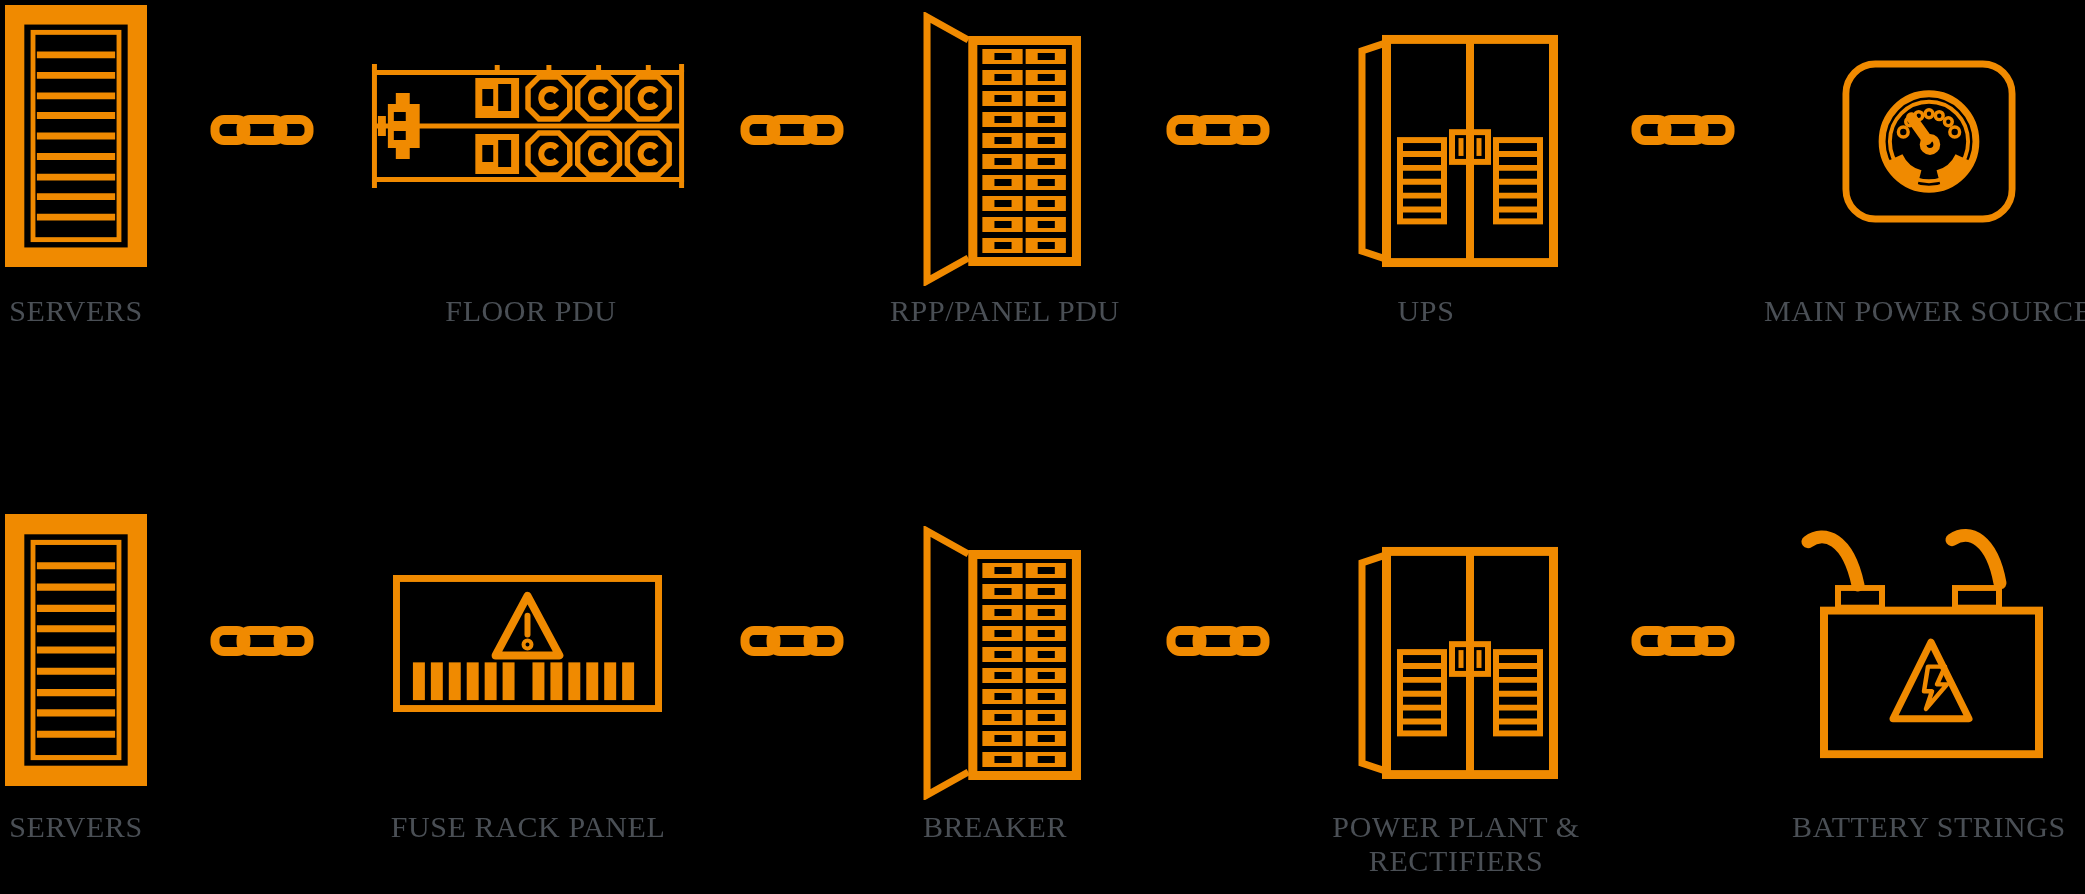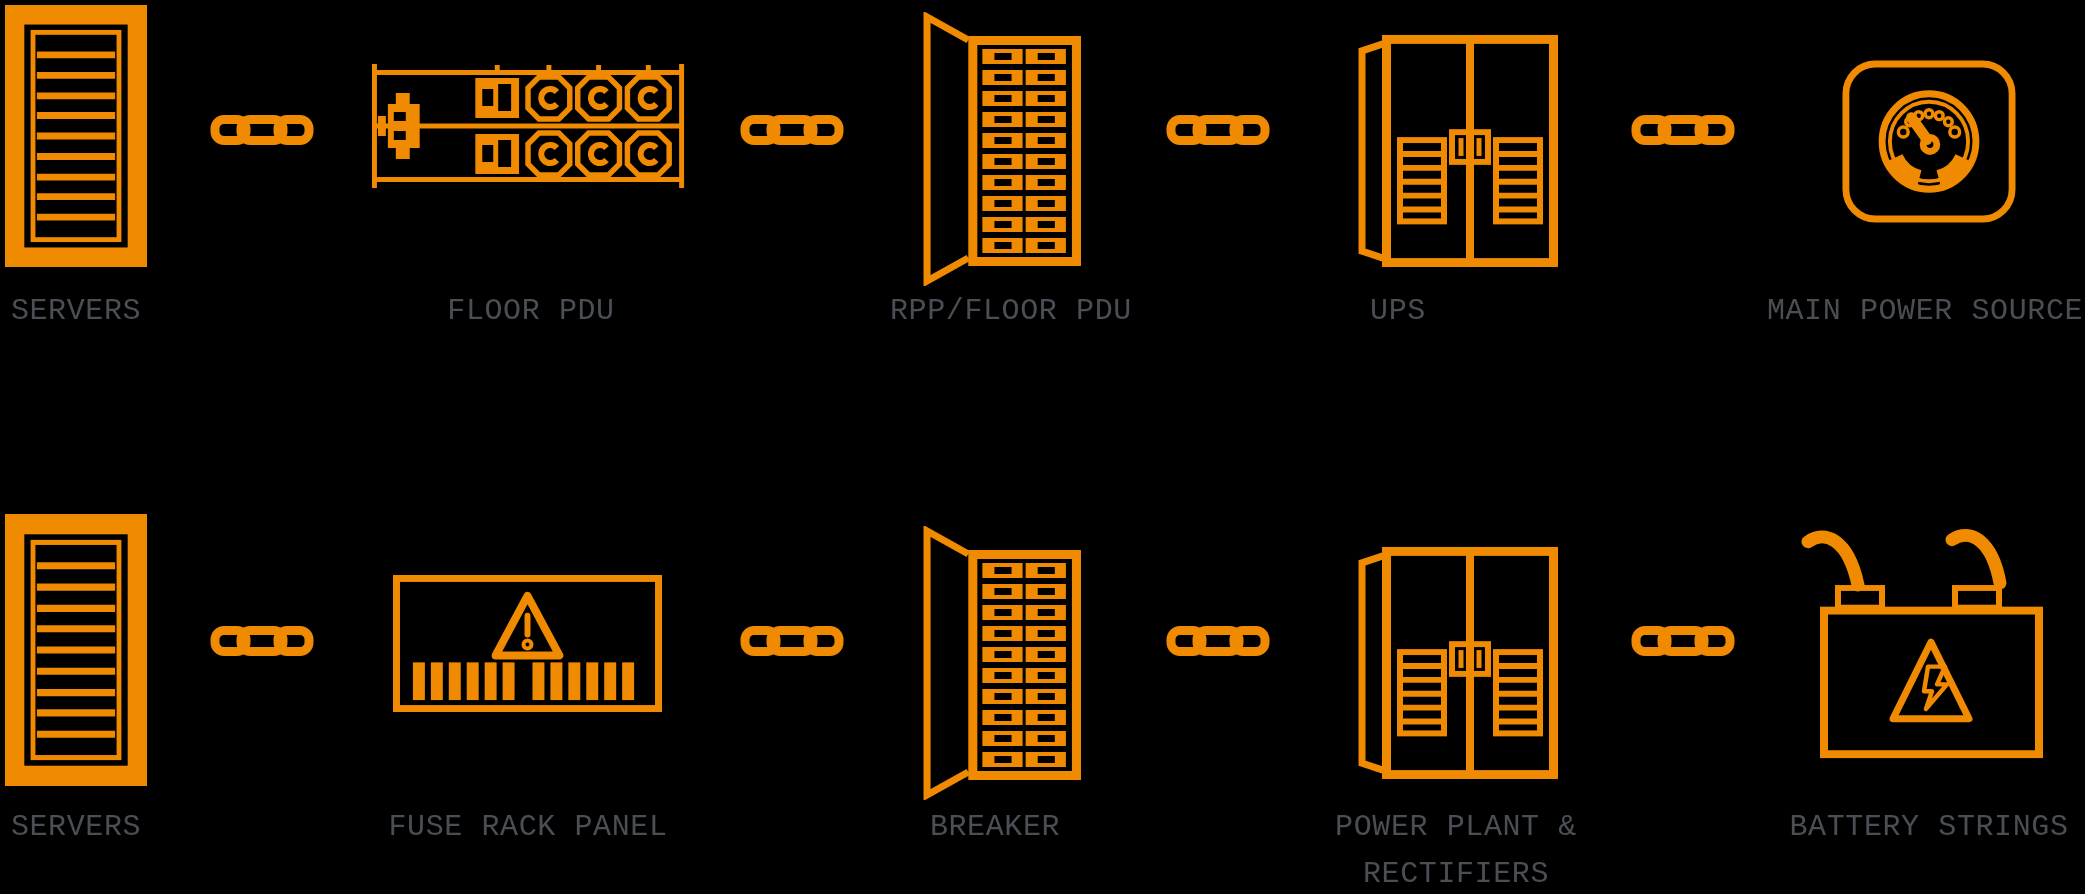--- a/index.html
+++ b/index.html
@@ -1,28 +1,28 @@
 <!DOCTYPE html>
 <html style="--orange: #F08A00; --gray: #4A4F55; --bg: #000000;"><head>
 <meta charset="utf-8">
 <style>
   :root { --orange:#F08A00; --gray:#4A4F55; --bg:#000000; }
   * { margin:0; padding:0; box-sizing:border-box; }
   html,body { background:var(--bg); }
   .canvas {
     position:relative; width:2085px; height:894px; background:var(--bg);
-    overflow:hidden; font-family:Liberation Mono, monospace;
+    overflow:hidden; font-family:Liberation Serif, serif;
   }
   .node, .chain, .label { position:absolute; }
   .node svg, .chain svg { display:block; width:100%; height:100%; color:var(--orange); }
   .label {
     color:var(--gray); font-size:30px; line-height:34px; letter-spacing:0.6px;
     text-align:center; white-space:nowrap; font-weight:400;
   }
-  .label .line2 { display:block; margin-top:13px;text-align:center; }
+  .label .line2 { display:block; margin-top:0;text-align:center; }
   figure { margin:0; }
 </style>
 </head>
 <body>
 
 <div class="canvas">
 
   <figure class="node" style="left:5px;top:5px;width:142px;height:262px">
     <svg viewBox="0 0 147 268" preserveAspectRatio="none">
       <g stroke="currentColor" fill="none">
@@ -124,21 +124,21 @@
         <use href="#pnlRowA" y="79"></use>
       <use href="#pnlRowA" y="100"></use>
         <use href="#pnlRowA" y="121"></use>
         <use href="#pnlRowA" y="142"></use>
       <use href="#pnlRowA" y="163"></use>
         <use href="#pnlRowA" y="184"></use>
         <use href="#pnlRowA" y="205"></use>
       <use href="#pnlRowA" y="226"></use>
     </svg>
   </figure>
-  <div class="label" style="left:890px;top:294px;width:225px">RPP/FLOOR PDU</div>
+  <div class="label" style="left:890px;top:294px;width:225px">RPP/PANEL PDU</div>
 
   <div class="chain" style="left:1166px;top:112px;width:104px;height:36px">
     <svg viewBox="0 0 104 36" preserveAspectRatio="none">
       <g stroke="currentColor" fill="none" stroke-width="9">
         <rect x="5" y="7.5" width="31" height="21" rx="9"></rect>
         <rect x="31" y="7.5" width="42" height="21" rx="9"></rect>
         <rect x="68" y="7.5" width="31" height="21" rx="9"></rect>
       </g>
     </svg>
   </div>
@@ -162,21 +162,21 @@
           <rect x="146" y="110" width="44" height="82"></rect>
           <line x1="146" y1="124" x2="190" y2="124"></line>
             <line x1="146" y1="138" x2="190" y2="138"></line>
           <line x1="146" y1="152" x2="190" y2="152"></line>
             <line x1="146" y1="166" x2="190" y2="166"></line>
           <line x1="146" y1="180" x2="190" y2="180"></line>
         </g>
       </g>
     </svg>
   </figure>
-  <div class="label" style="left:1298px;top:294px;width:200px">UPS</div>
+  <div class="label" style="left:1326px;top:294px;width:200px">UPS</div>
 
   <div class="chain" style="left:1631px;top:112px;width:104px;height:36px">
     <svg viewBox="0 0 104 36" preserveAspectRatio="none">
       <g stroke="currentColor" fill="none" stroke-width="9">
         <rect x="5" y="7.5" width="31" height="21" rx="9"></rect>
         <rect x="31" y="7.5" width="42" height="21" rx="9"></rect>
         <rect x="68" y="7.5" width="31" height="21" rx="9"></rect>
       </g>
     </svg>
   </div>

